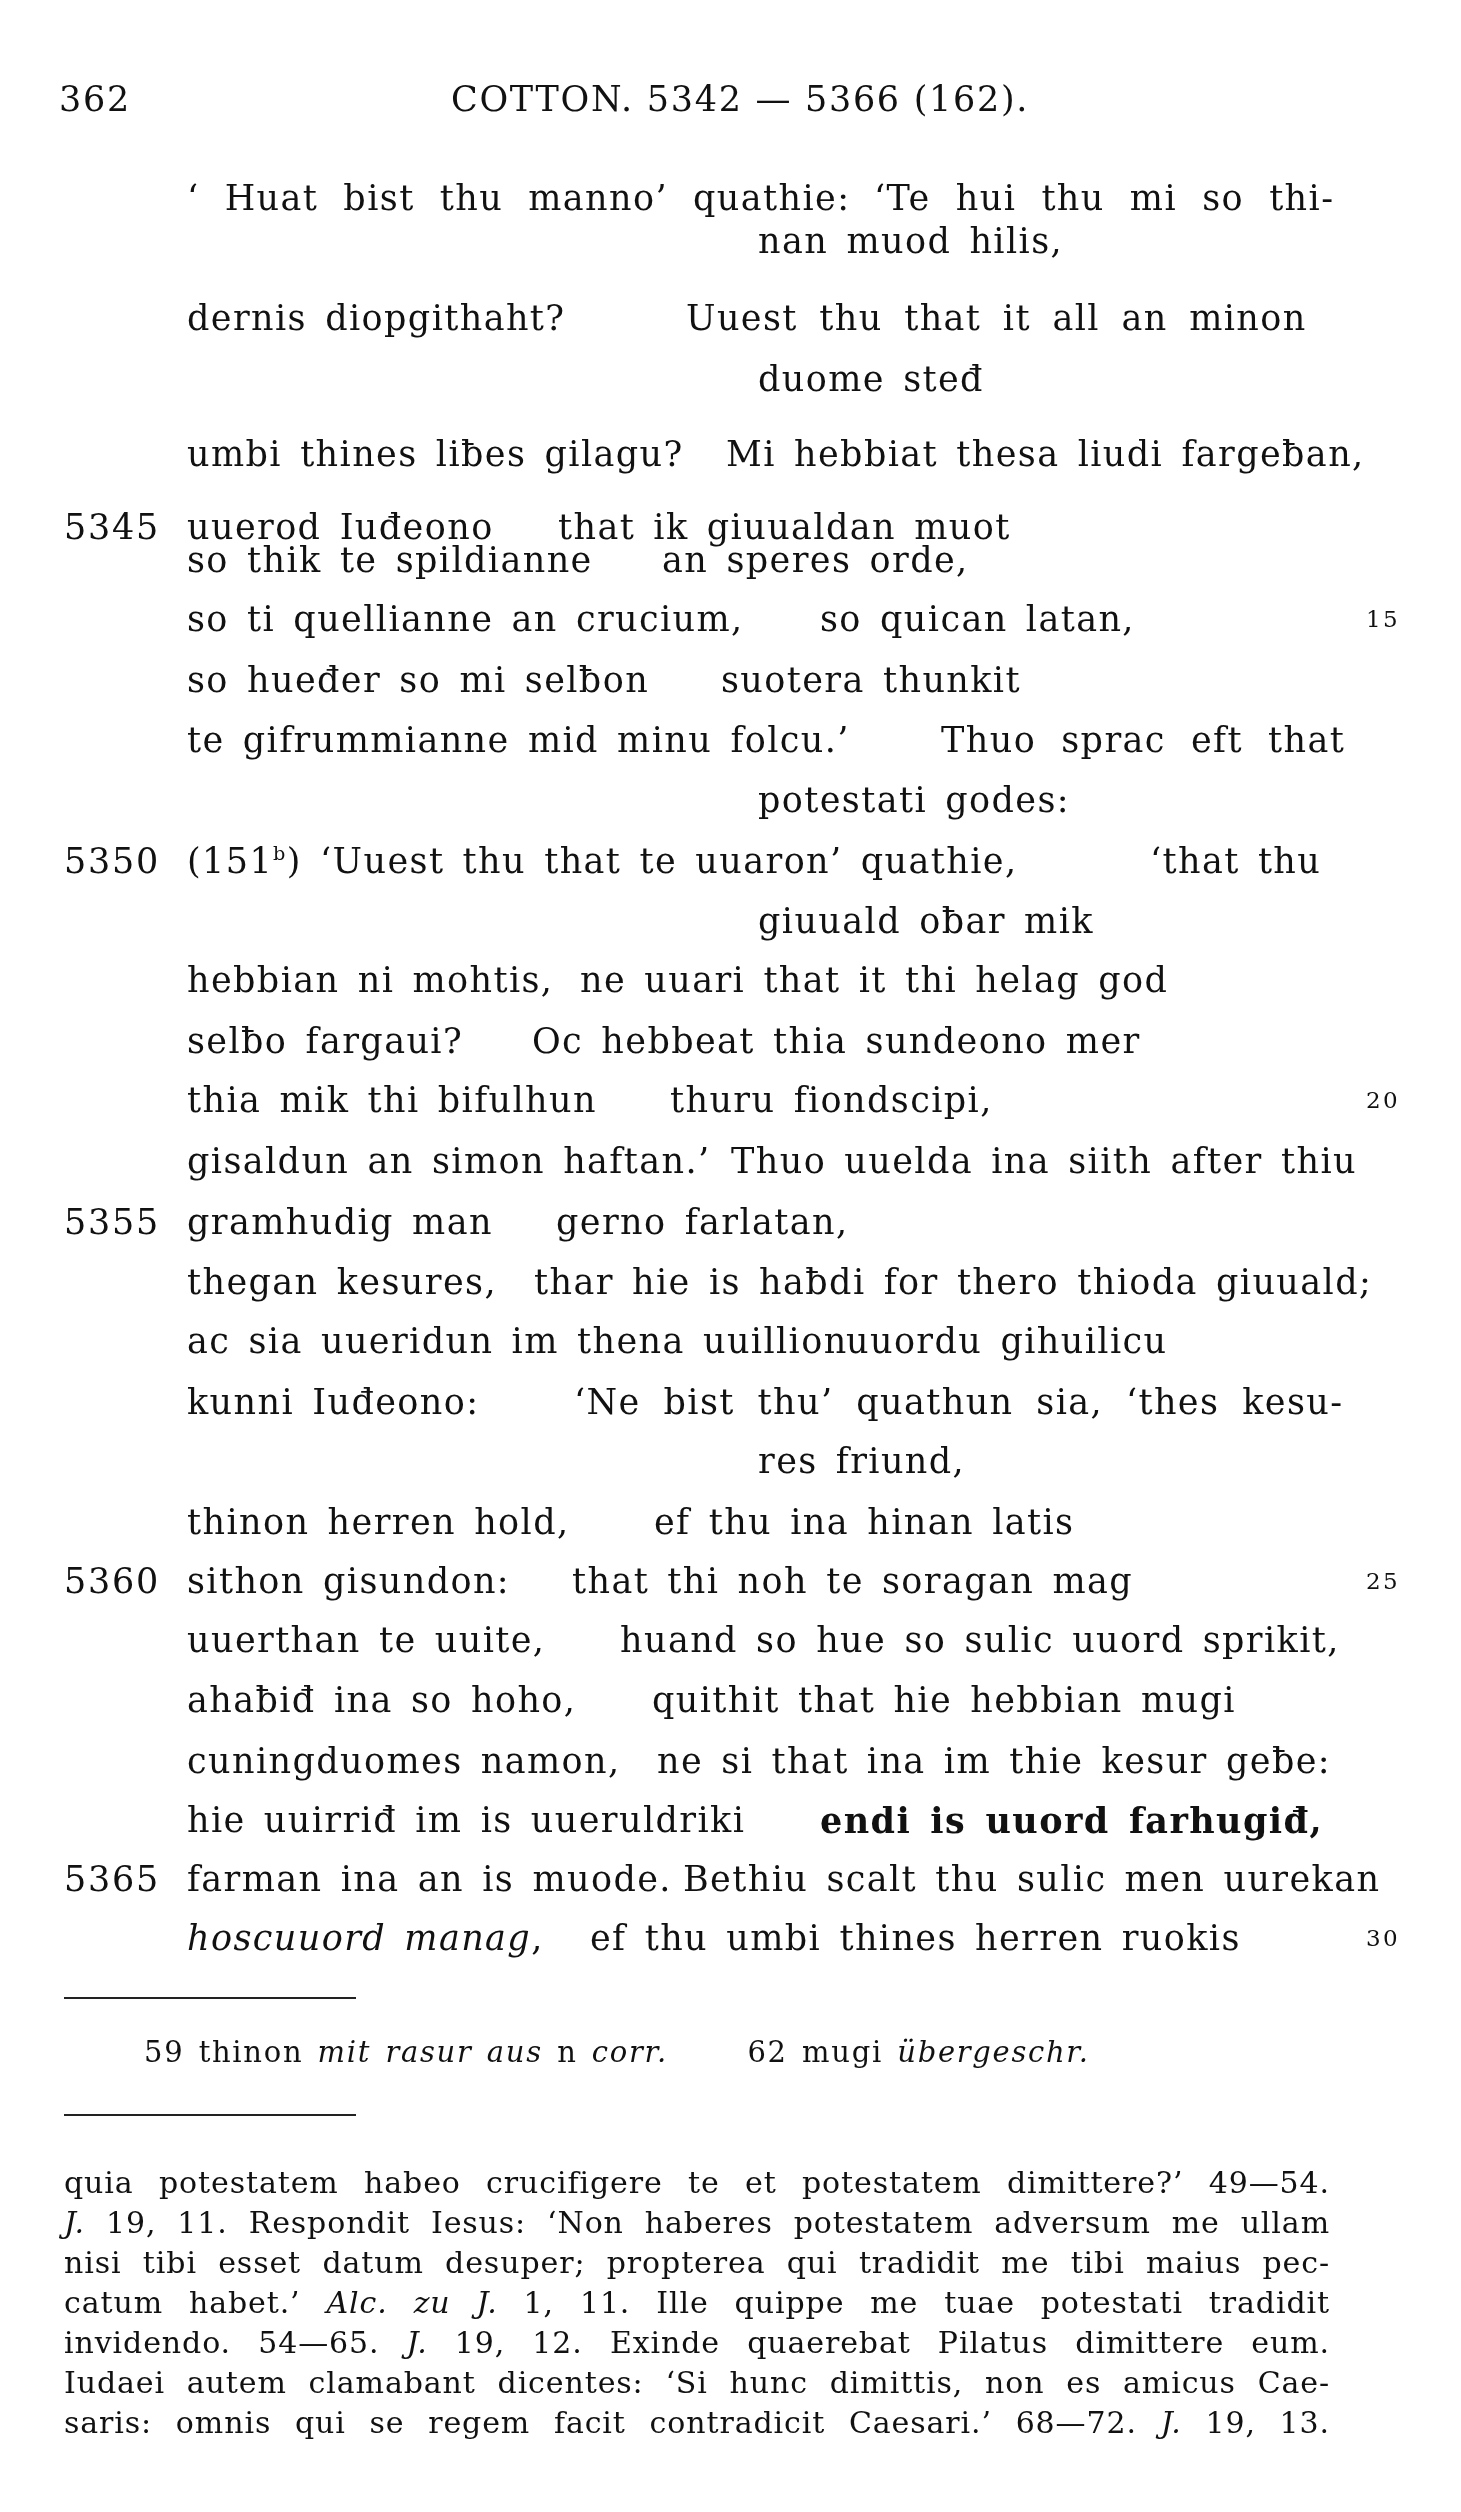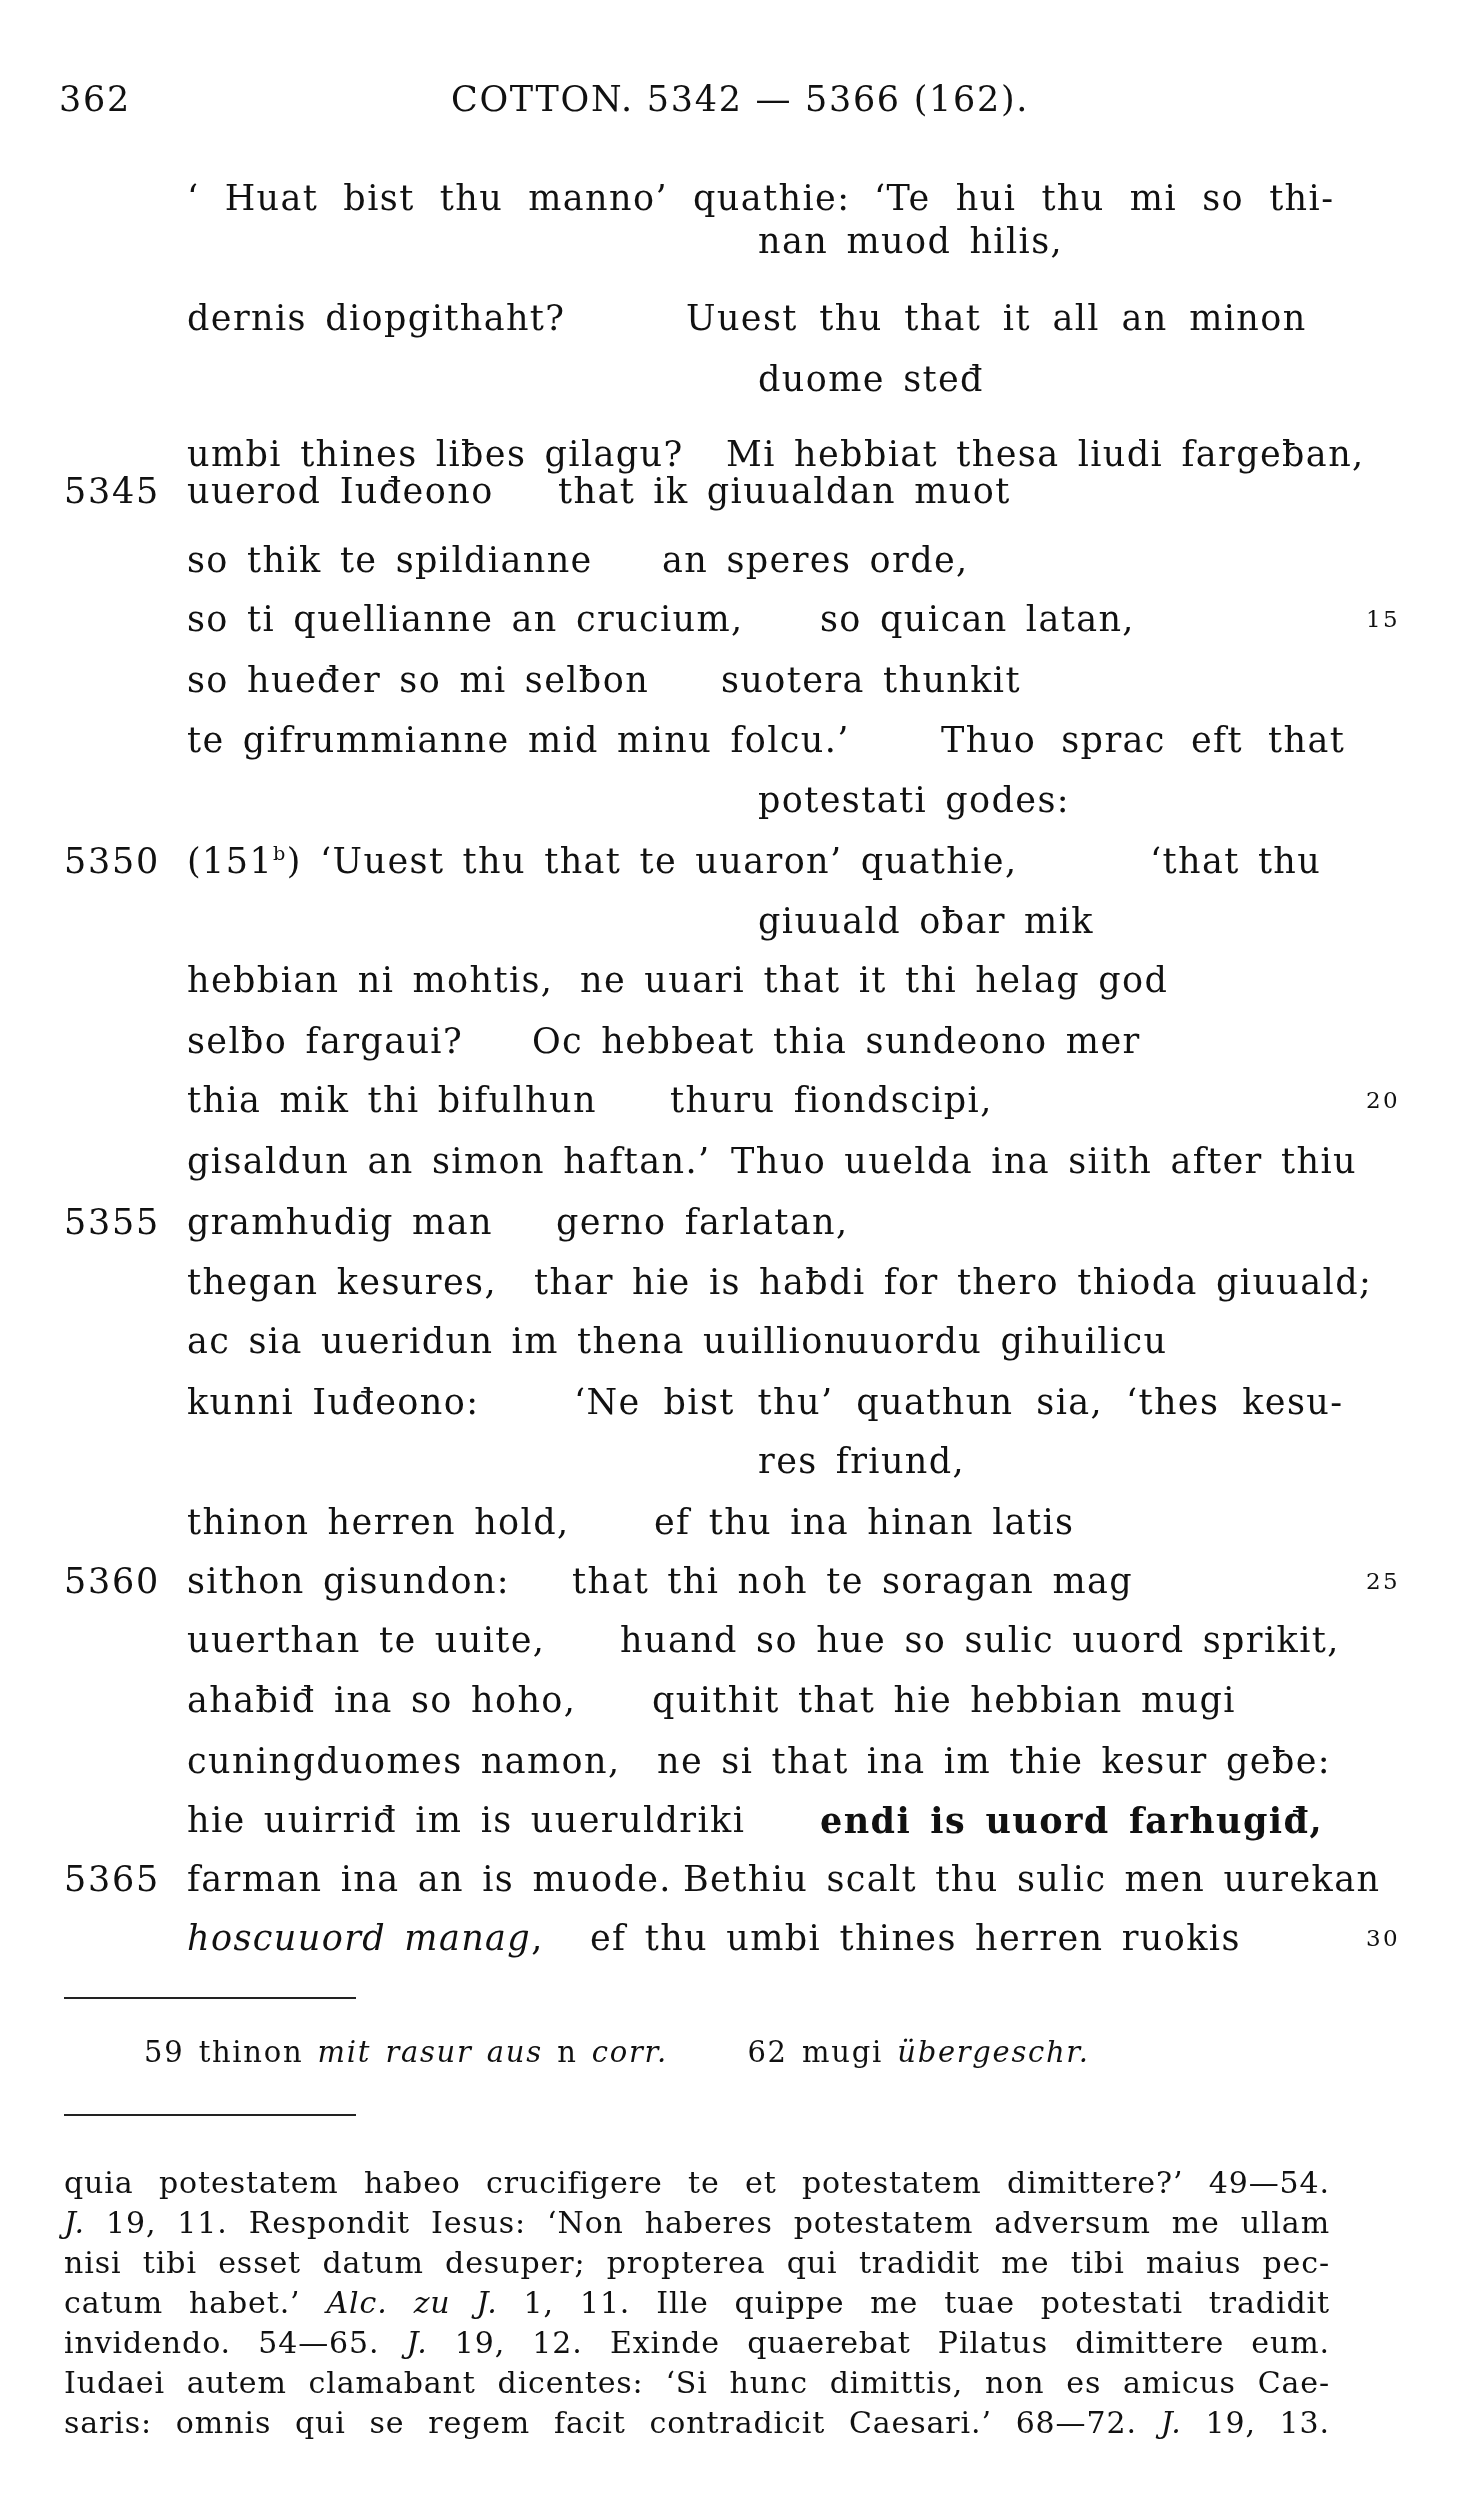--- a/index.html
+++ b/index.html
@@ -38,21 +38,21 @@
     <span class="va">dernis diopgithaht?</span>
     <span style="left:686px; word-spacing:9px;">Uuest thu that it all an minon</span>
   </div>
   <div class="row verse" style="top:354px;">
     <span style="left:758px;">duome steđ</span>
   </div>
   <div class="row verse" style="top:429px;">
     <span class="va">umbi thines liƀes gilagu?</span>
     <span style="left:726px;">Mi hebbiat thesa liudi fargeƀan,</span>
   </div>
-  <div class="row verse" style="top:466px;padding-left:7px;">
+  <div class="row verse" style="top:502px;padding-left:7px;">
     <span class="lnum">5345</span>
     <span class="va">uuerod Iuđeono</span>
     <span style="left:558px;">that ik giuualdan muot</span>
   </div>
   <div class="row verse" style="top:535px;">
     <span class="va">so thik te spildianne</span>
     <span style="left:662px;">an speres orde,</span>
   </div>
   <div class="row verse" style="top:594px;">
     <span class="va">so ti quellianne an crucium,</span>

